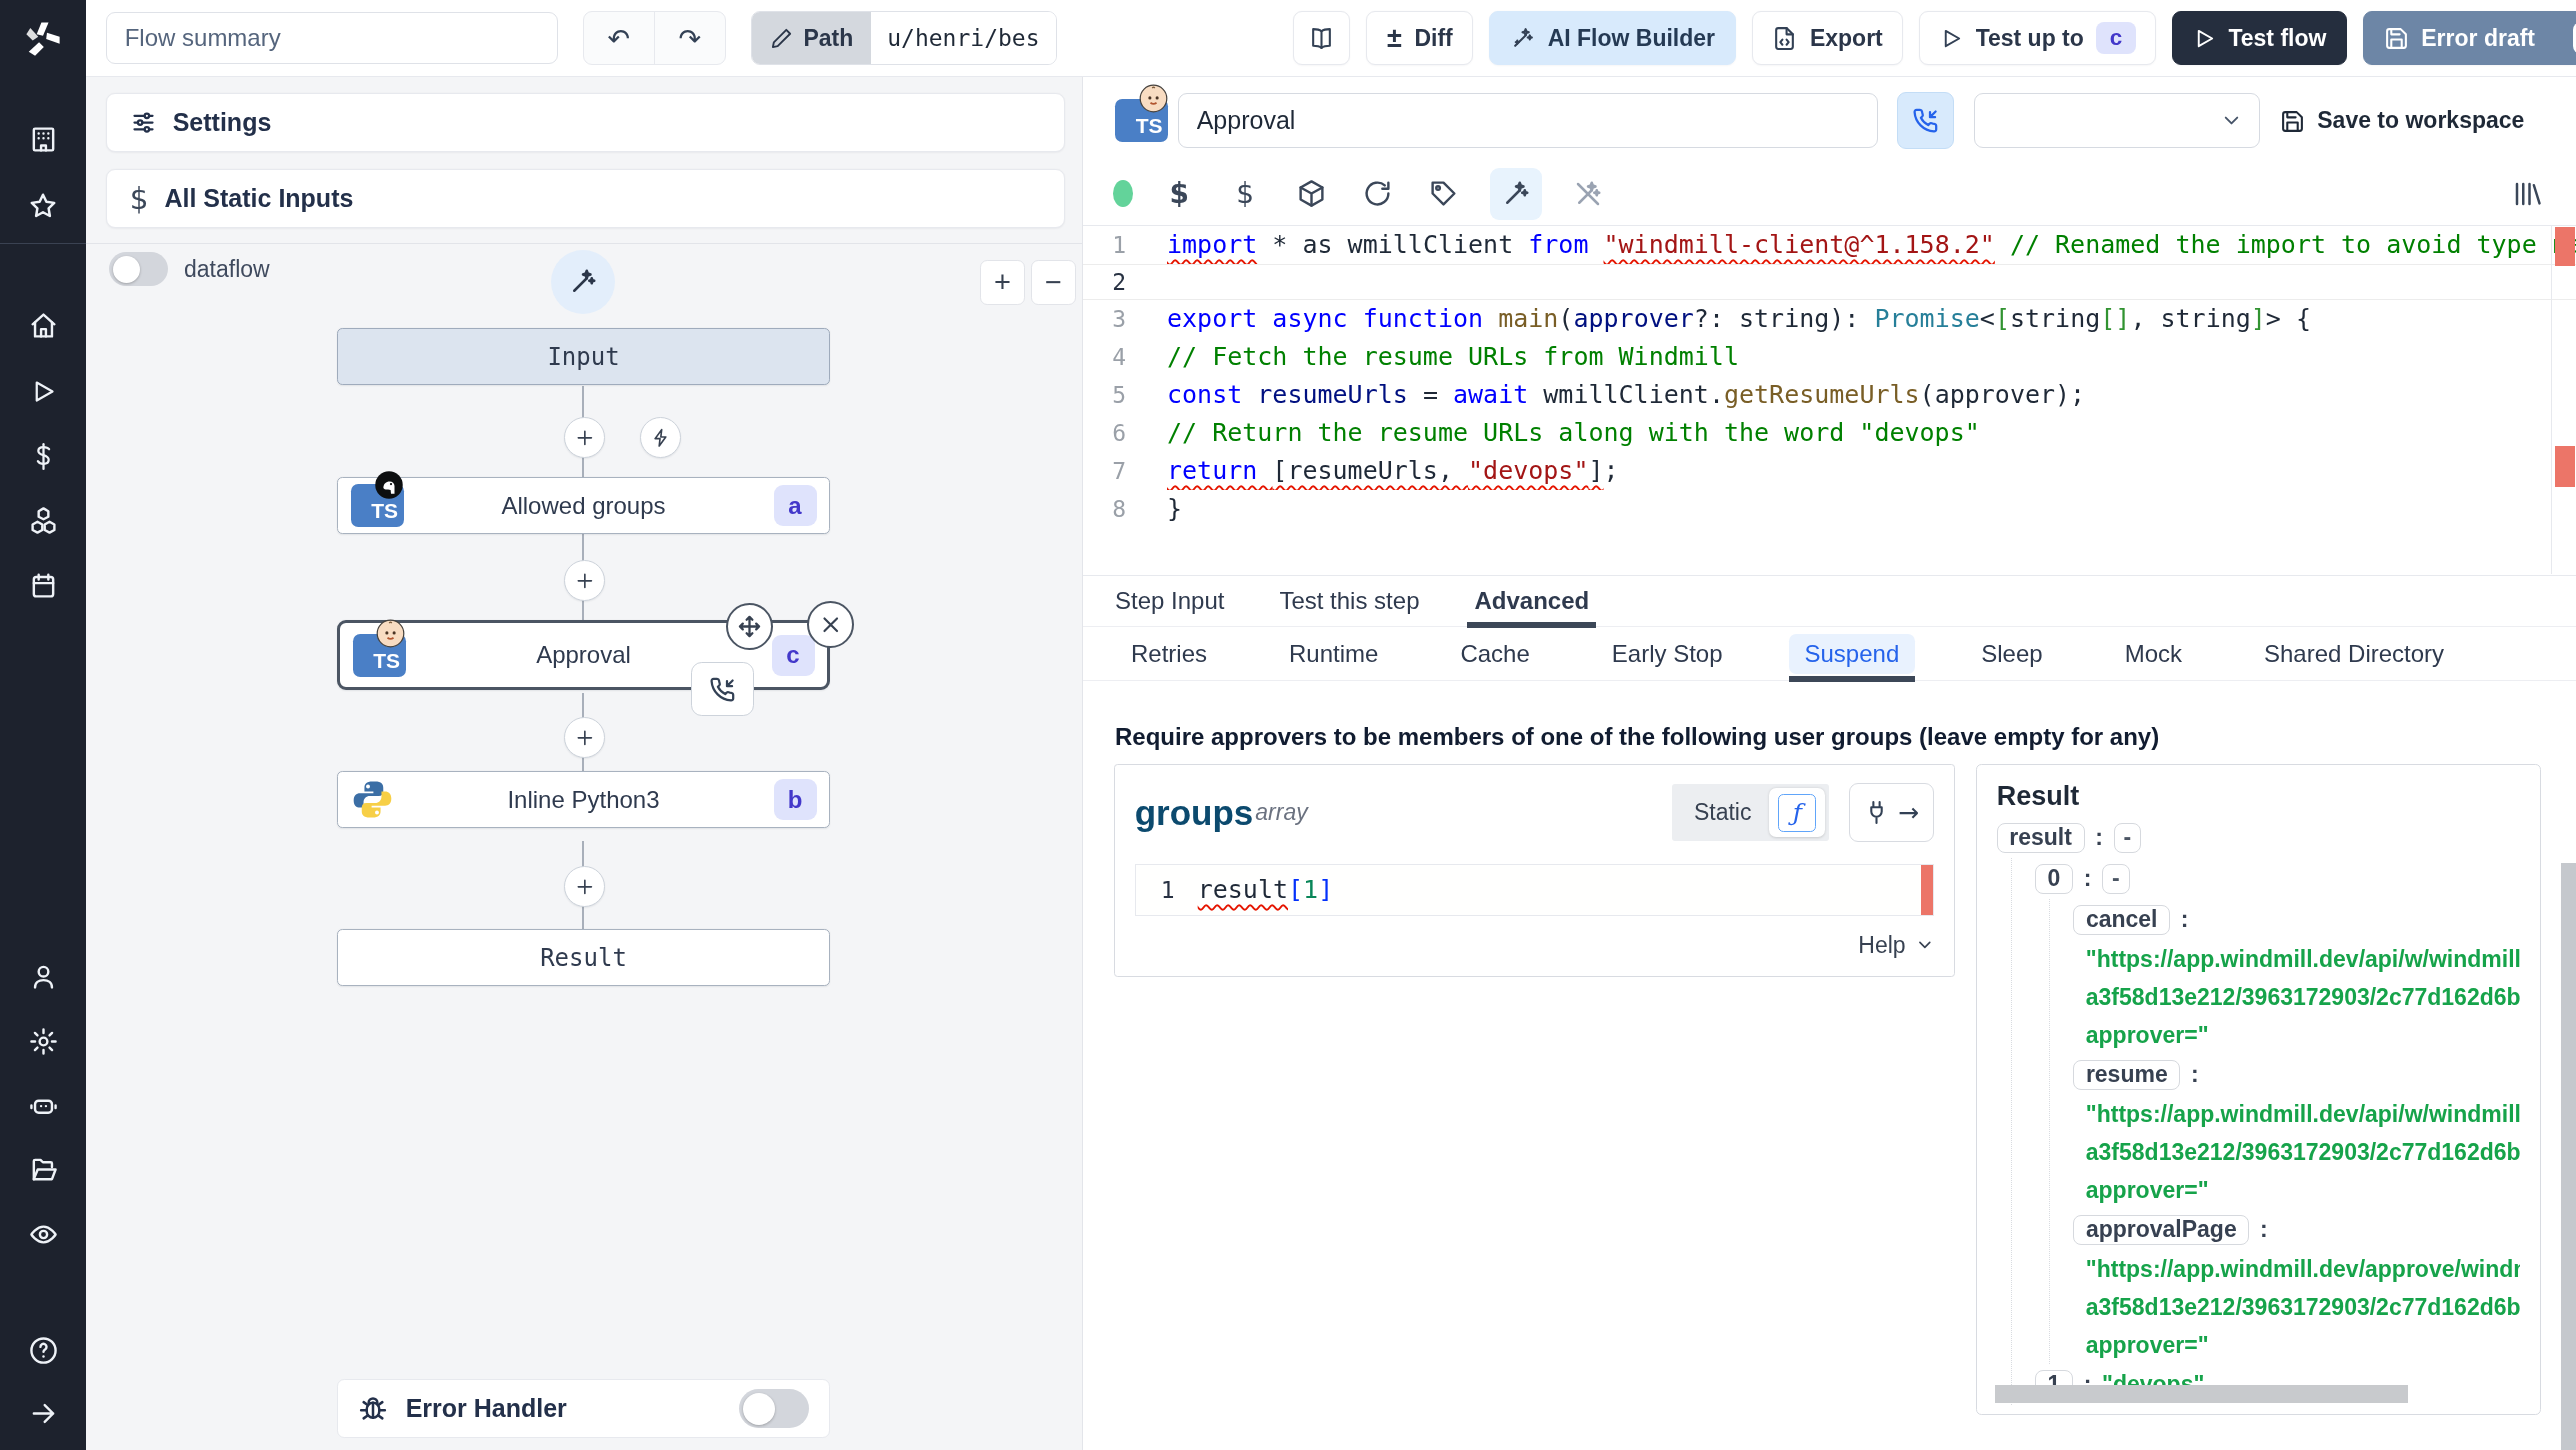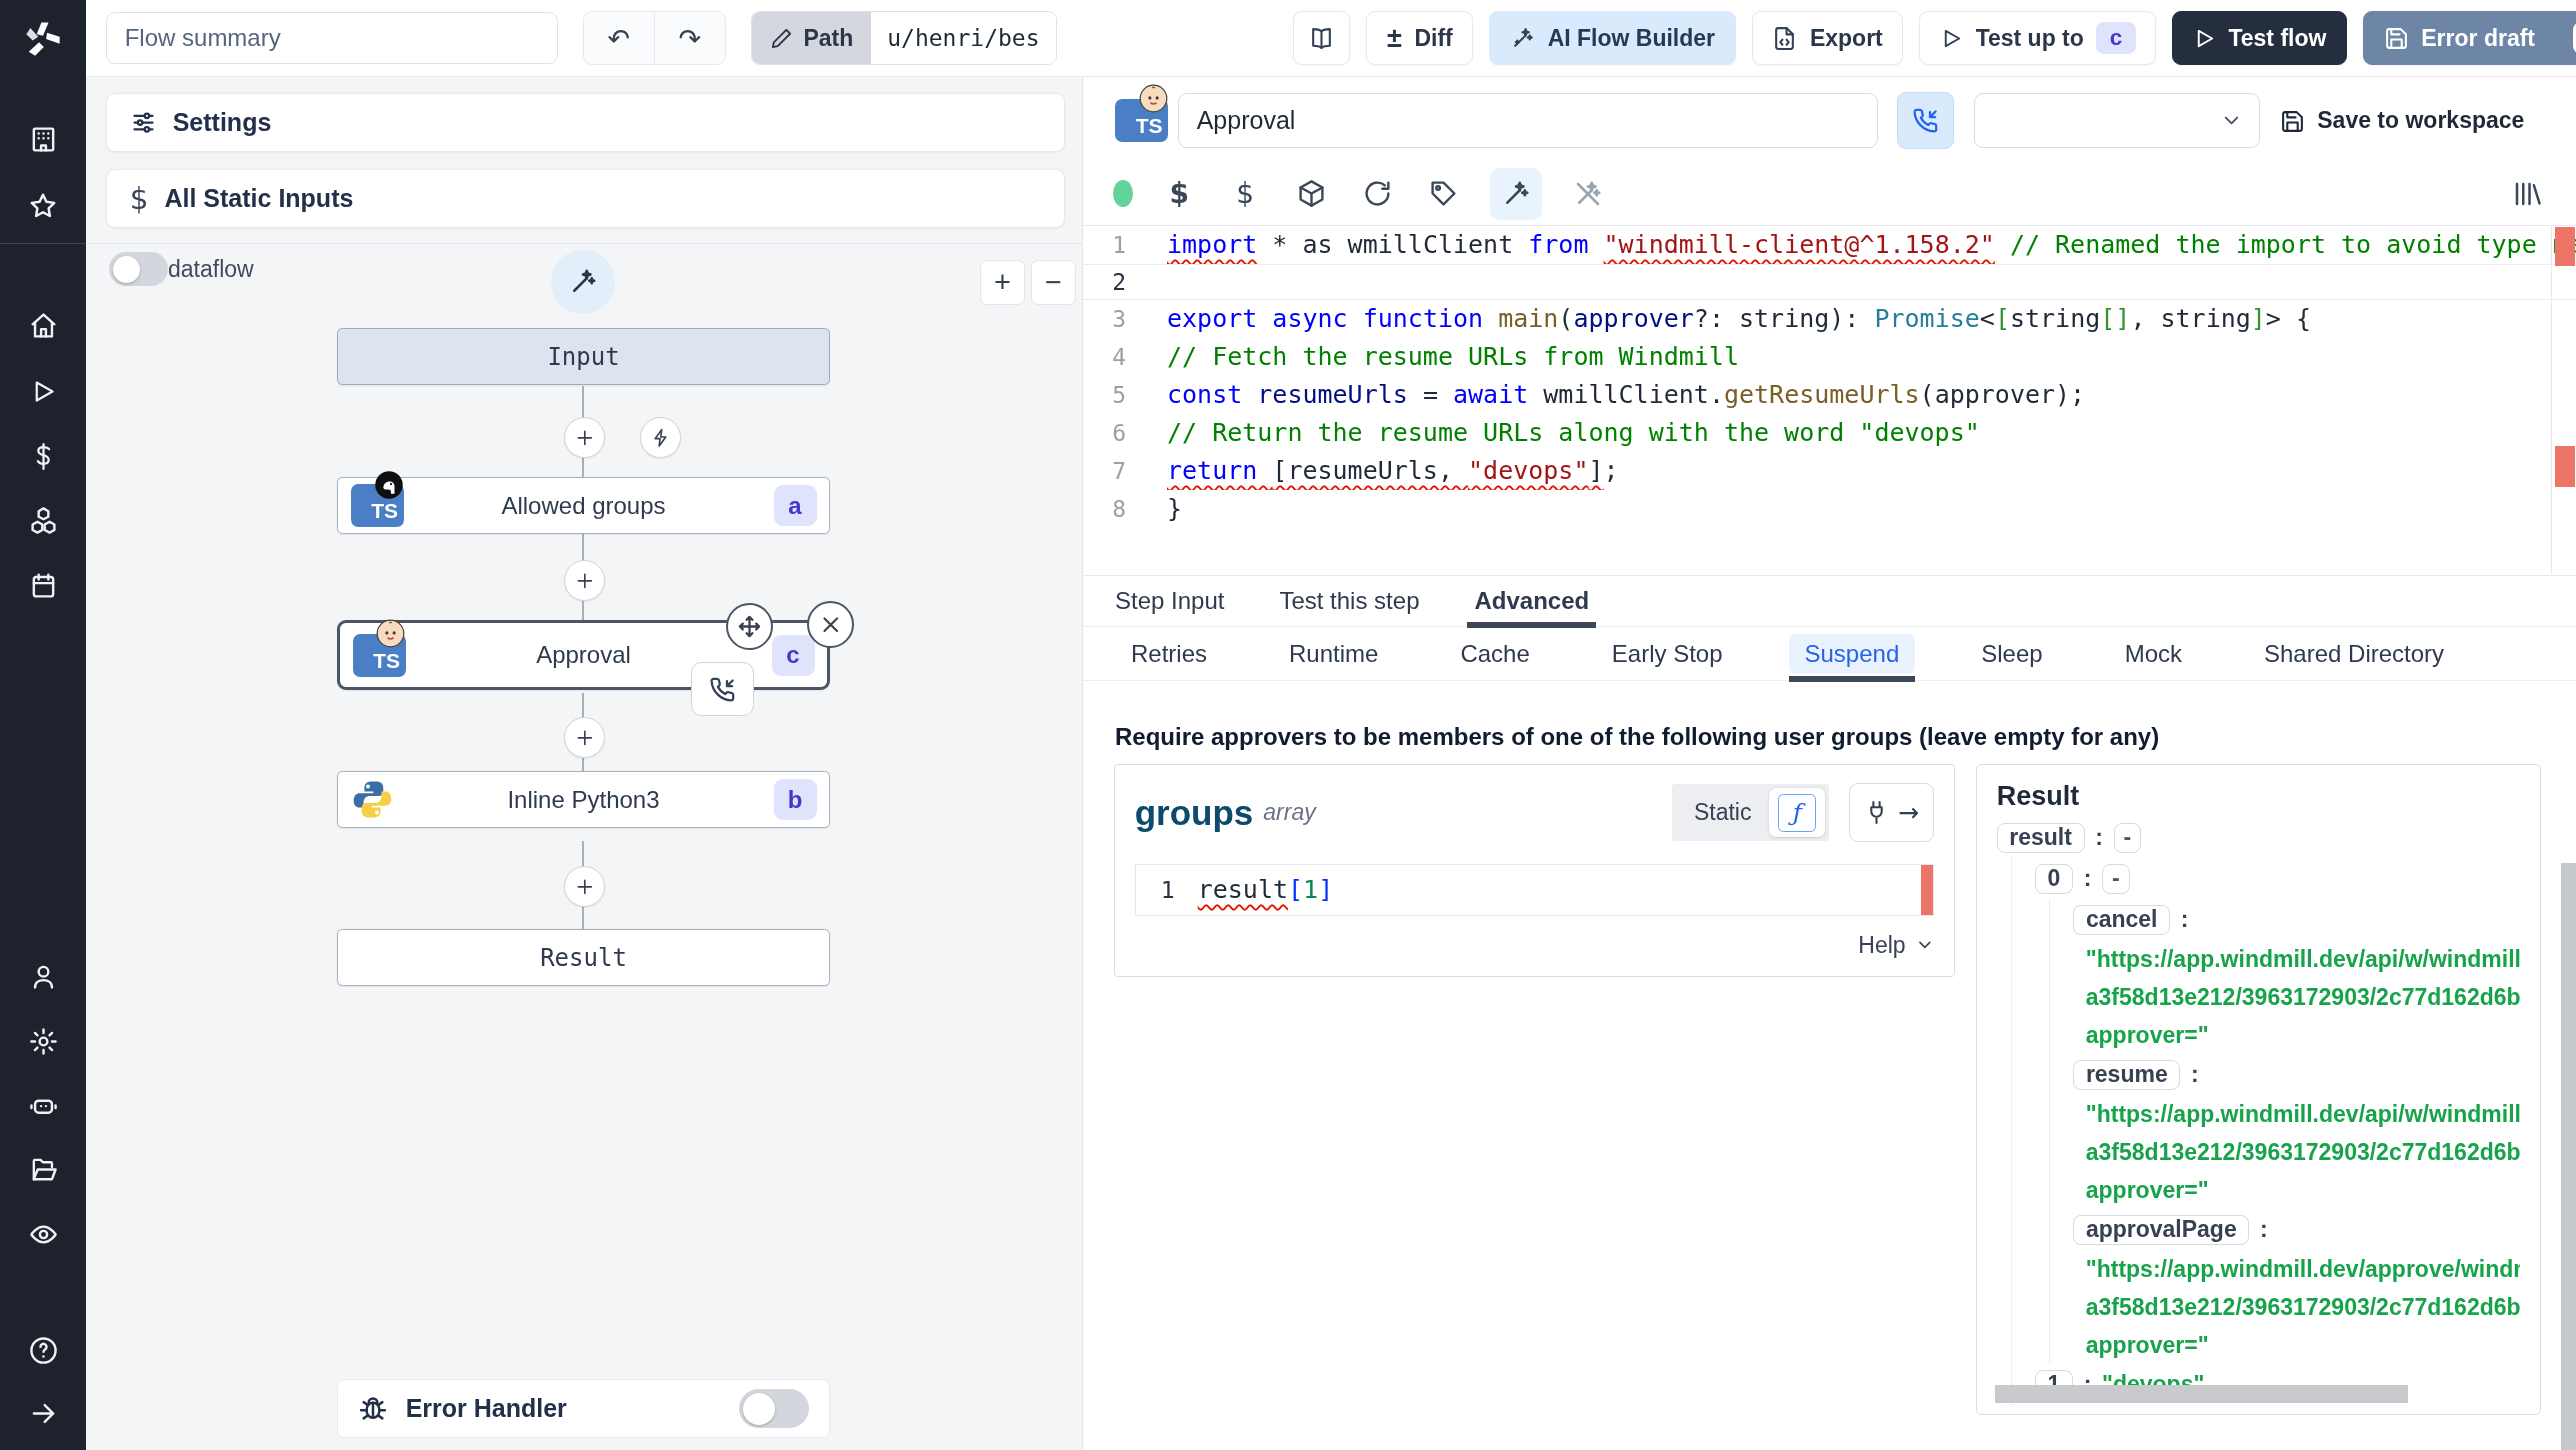--- a/index.html
+++ b/index.html
@@ -47,21 +47,21 @@
   #flowpanel{position:absolute;left:86px;top:77px;width:996px;height:1374px;background:#f4f5f7;border-right:0.9px solid #e3e5ea;overflow:hidden}
   .card{position:absolute;left:19.7px;width:959px;height:59px;background:#fff;border:0.9px solid #e7e9ee;border-radius:9px;
         display:flex;align-items:center;gap:16px;padding:0 23px;box-sizing:border-box;font-size:25px;font-weight:700;color:#23304a;
         box-shadow:0 0.9px 1.8px rgba(16,24,40,.05);cursor:pointer}
   .card svg{stroke:#23304a;fill:none;stroke-width:2}
   #fp-divider{position:absolute;left:0;right:0;top:166px;border-top:0.9px solid #e2e4e9}
   .toggle{position:relative;border-radius:894px;background:#d3d6dc;cursor:pointer;flex:none}
   .toggle .knob{position:absolute;left:3.6px;top:3.6px;border-radius:50%;background:#fff;box-shadow:0 0.9px 2.7px rgba(0,0,0,.25)}
   .tgl-s{width:59px;height:34px}.tgl-s .knob{width:27px;height:27px}
   .tgl-l{width:70px;height:39px}.tgl-l .knob{width:32px;height:32px}
-  #dataflow-row{position:absolute;left:23px;top:175px;display:flex;align-items:center;font-size:23px;color:#3f4a5e}
+  #dataflow-row{position:absolute;left:23px;top:175px;display:flex;align-items:center;gap:16px;font-size:23px;color:#3f4a5e}
   #graph-ai-btn{position:absolute;left:465px;top:173px;width:64px;height:64px;border-radius:50%;background:#e3eefb;display:flex;
                 align-items:center;justify-content:center;cursor:pointer}
   #graph-ai-btn svg{stroke:#2b3649;fill:none;stroke-width:2}
   .zoombtn{position:absolute;top:183px;width:43px;height:43px;background:#fff;border:0.9px solid #e2e4e9;border-radius:7.2px;
            display:flex;align-items:center;justify-content:center;font-size:29px;color:#374151;cursor:pointer}
   
   .conn{position:absolute;left:496px;width:1.8px;background:#a8afba}
   .gnode{position:absolute;left:251px;width:493px;height:57px;background:#fff;border:1.8px solid #a8b2bf;border-radius:5.4px;
          display:flex;align-items:center;padding:0 12.5px;box-sizing:border-box;box-shadow:0 0.9px 1.8px rgba(16,24,40,.08);cursor:pointer}
   .gnode .nlabel{position:absolute;left:0;right:0;text-align:center;font-size:24px;color:#2f3a4e}
@@ -135,21 +135,21 @@
   .subtab.active .pill{background:#e9f2fe;color:#2563eb;border-radius:7.2px}
   .subtab.active::after{content:"";position:absolute;left:0;right:0;bottom:-1.8px;height:5.4px;background:#3c4757}
 
   #susp-heading{position:absolute;left:32px;top:646px;font-size:24px;font-weight:700;color:#111c30}
 
   
   #groups-card{position:absolute;left:31px;top:687px;width:841px;height:213px;border:0.9px solid #d8dbe1;border-radius:3.6px;
                background:#fff;box-sizing:border-box;padding:18px 19.7px}
   #groups-head{display:flex;align-items:center}
   #groups-title{font-size:35px;font-weight:700;color:#0c4a6e}
-  #groups-type{font-size:23px;font-style:italic;color:#6b7280;margin-left:10px}
+  #groups-type{font-size:23px;font-style:italic;color:#6b7280;margin-left:2px}
   #static-seg{margin-left:auto;display:flex;align-items:center;background:#eceef1;border-radius:3px;padding:3.6px;height:57px;box-sizing:border-box}
   #static-lbl{padding:0 18px;font-size:23px;color:#374151;cursor:pointer}
   #fn-seg{background:#fff;border-radius:7.2px;box-shadow:0 0.9px 2.7px rgba(0,0,0,.15);padding:5.4px 9px;cursor:pointer}
   #fn-box{width:36px;height:36px;border:1.8px solid #60a5fa;border-radius:5.4px;color:#2563eb;font-size:25px;font-style:italic;
           font-family:"DejaVu Serif",serif;display:flex;align-items:center;justify-content:center}
   #plug-btn{margin-left:19.7px;height:57px;border:1.8px solid #d8dbe1;border-radius:9px;background:#fff;display:flex;align-items:center;
             gap:9px;padding:0 14.3px;cursor:pointer;font-size:25px;color:#334155;font-family:"DejaVu Sans",sans-serif}
   #plug-btn svg{stroke:#334155;fill:none;stroke-width:2}
   #groups-editor{position:relative;margin-top:21.5px;height:50px;border:0.9px solid #e7e9ee;background:#fffffe;display:flex;
                  align-items:center;font-family:"DejaVu Sans Mono",monospace;font-size:25px;cursor:text}

